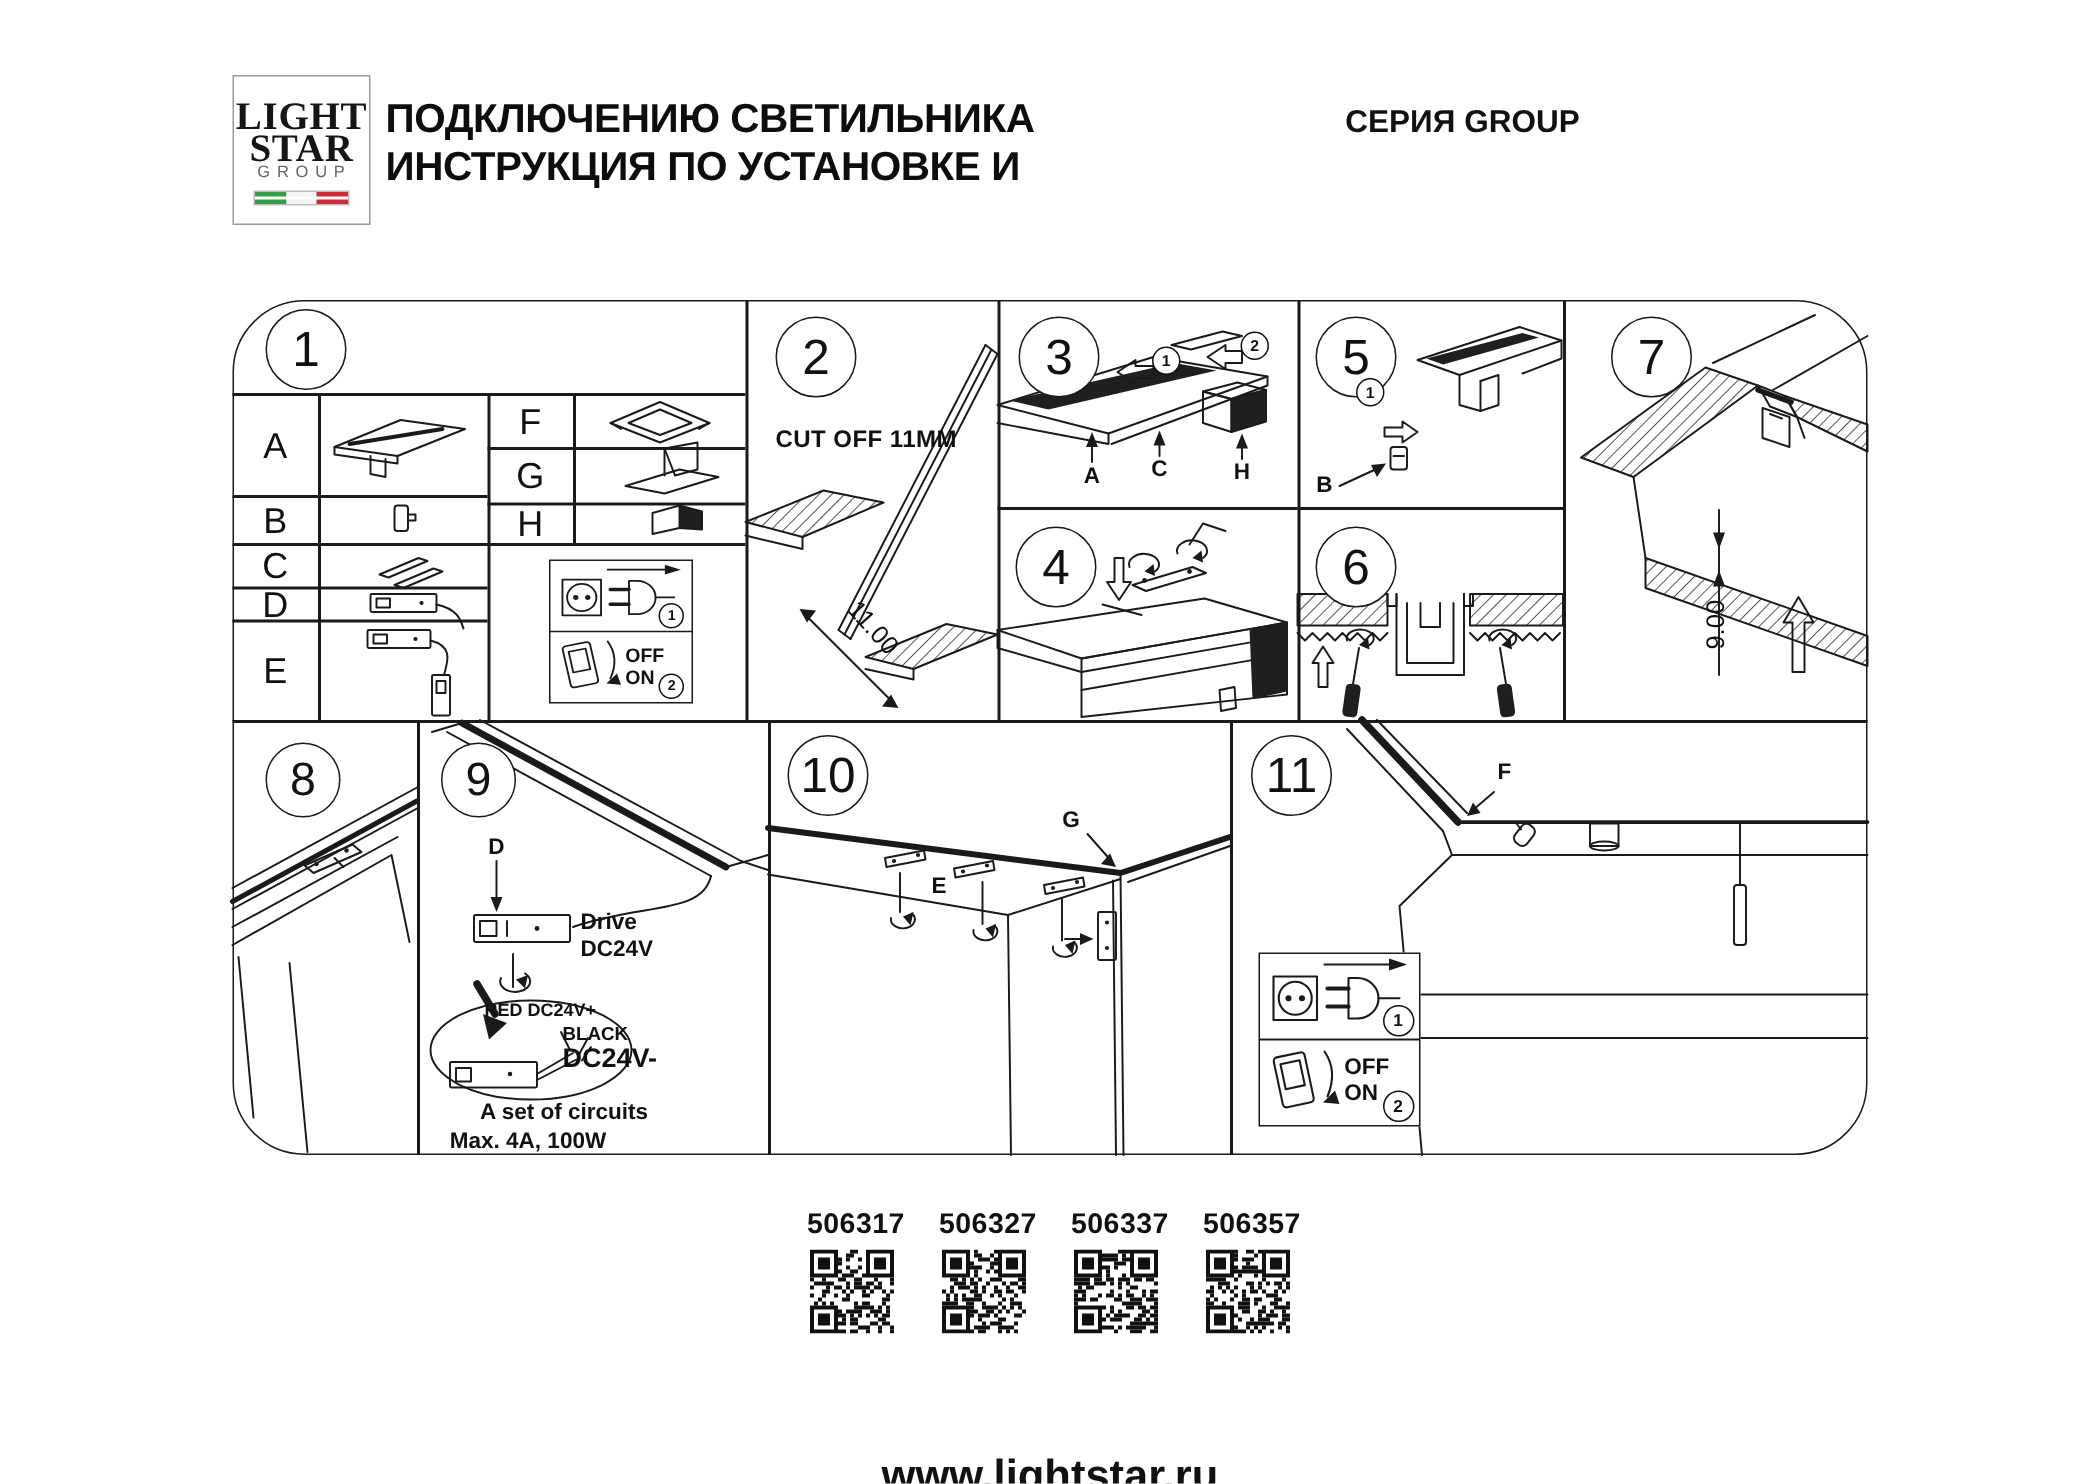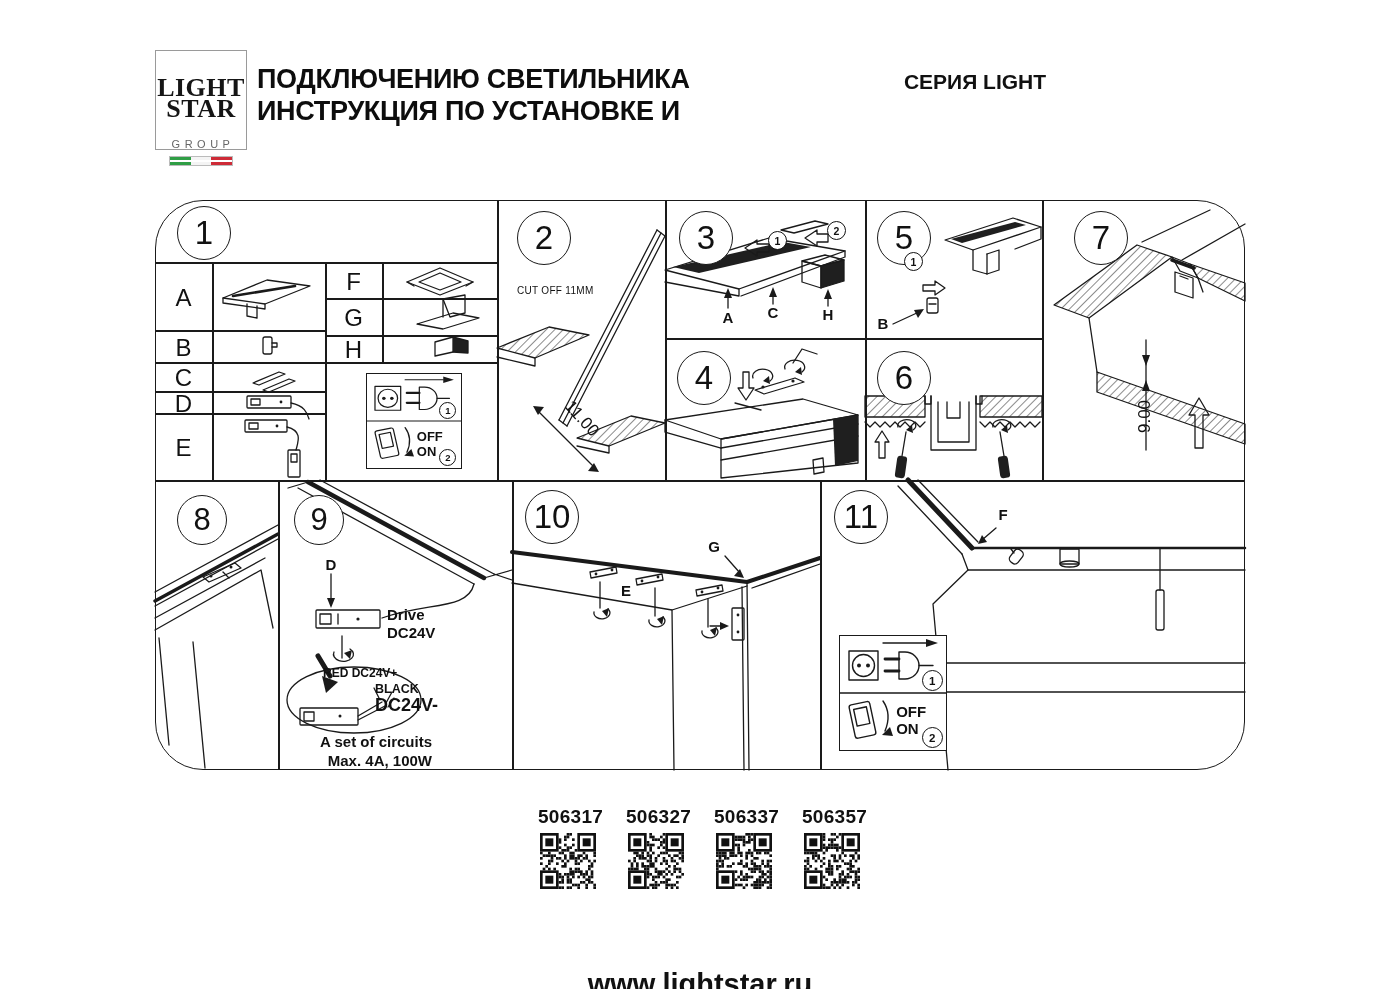--- a/index.html
+++ b/index.html
@@ -1,21 +1,21 @@
 <!DOCTYPE html>
 <html><head>
 <meta charset="utf-8">
 <style>
   html,body{margin:0;padding:0;background:#fff;}
   body{width:1400px;height:989px;position:relative;font-family:"Liberation Sans",sans-serif;color:#111;overflow:hidden;}
   
   .logo-box{position:absolute;left:155px;top:50px;width:90px;height:98px;border:1px solid #9a9a9a;background:#fff;text-align:center;}
   .logo-word{font-family:"Liberation Serif",serif;font-weight:700;font-size:26px;line-height:21px;letter-spacing:.5px;color:#151515;}
-  .logo-word.first{margin-top:26px;}
-  .logo-group{font-size:11px;letter-spacing:4.5px;color:#666;margin-top:19px;padding-left:4px;}
+  .logo-word.first{margin-top:16px;}
+  .logo-group{font-size:11px;letter-spacing:4.5px;color:#666;margin-top:0;padding-left:4px;}
   .logo-flag{width:62px;height:8px;margin:6px auto 0;display:flex;position:relative;border:.5px solid #bbb;}
   .logo-flag span{flex:1;height:100%;}
   .logo-flag .mid{position:absolute;left:0;right:0;top:3px;height:1.5px;background:#fff;}
   .doc-title{position:absolute;left:257px;top:63px;font-size:27px;line-height:32px;font-weight:700;letter-spacing:-.3px;color:#0d0d0d;}
   .series-blk{position:absolute;left:850px;top:70px;width:250px;text-align:center;}
   .series-name{font-size:21px;font-weight:700;}
   .series-art{font-size:26px;font-weight:700;margin-top:9px;}
   
   .board{position:absolute;left:155px;top:200px;width:1090px;height:570px;}
   .board-border{position:absolute;left:0;top:0;width:100%;height:100%;border:1.6px solid #1a1a1a;border-radius:48px;box-sizing:border-box;}
@@ -38,42 +38,42 @@
   .power-box.small{font-size:13px;}
   .power-box.small .pb-step{width:15px;height:15px;font-size:9.5px;}
   
   .qr-row{position:absolute;left:0;right:0;top:806px;display:flex;justify-content:center;gap:28px;}
   .qr-item{width:60px;text-align:center;}
   .qr-label{font-size:19px;font-weight:700;letter-spacing:.3px;margin-bottom:5px;white-space:nowrap;}
   .qr-item svg{width:56px;height:56px;display:block;margin:0 auto;}
   .footer-url{position:absolute;left:0;right:0;top:968px;text-align:center;font-size:29px;font-weight:700;}
   .rot48{transform:rotate(48deg);font-size:17px;font-weight:400;}
   .rotm90{transform:rotate(-90deg);font-size:17px;font-weight:400;}
-  .cutoff{font-size:10px;font-weight:400;letter-spacing:.3px;}
+  .cutoff{font-size:16px;font-weight:700;letter-spacing:.3px;}
 </style>
 </head>
 <body>
 
 <div class="logo-box">
   <div class="logo-word first">LIGHT</div>
   <div class="logo-word">STAR</div>
   <div class="logo-group">GROUP</div>
   <div class="logo-flag">
     <span style="background:#2f9e45"></span>
       <span style="background:#f4f4f4"></span>
       <span style="background:#ce2b37"></span>
     <span class="mid"></span>
   </div>
 </div>
 <div class="doc-title">
   <div>ПОДКЛЮЧЕНИЮ СВЕТИЛЬНИКА</div>
   <div>ИНСТРУКЦИЯ ПО УСТАНОВКЕ И</div>
 </div>
 <div class="series-blk">
-  <div class="series-name">СЕРИЯ LIGHT</div>
+  <div class="series-name">СЕРИЯ GROUP</div>
 </div>
 
 <div class="board">
   <svg width="0" height="0" style="position:absolute">
     <defs>
       <pattern id="hatch" width="6" height="6" patternUnits="userSpaceOnUse" patternTransform="rotate(45)">
         <line x1="0" y1="0" x2="0" y2="6" stroke="#1a1a1a" stroke-width="1"></line>
       </pattern>
     </defs>
   </svg>
@@ -416,21 +416,21 @@
   <div class="step-circle" style="left:672px;top:21px">2</div>
   <div class="step-circle" style="left:749px;top:52px">1</div>
   <div class="lbl w20" style="left:718px;top:116px">B</div>
   <div class="lbl w20" style="left:166px;top:357px">D</div>
   <div class="lbl" style="left:232px;top:407px">Drive</div>
   <div class="lbl" style="left:232px;top:425px">DC24V</div>
   <div class="lbl" style="left:168px;top:467px;font-size:12px">RED DC24V+</div>
   <div class="lbl" style="left:220px;top:483px;font-size:12.5px">BLACK</div>
   <div class="lbl" style="left:220px;top:496px;font-size:18px">DC24V-</div>
   <div class="lbl" style="left:117px;top:534px;width:160px;text-align:right">A set of circuits</div>
-  <div class="lbl" style="left:117px;top:553px;width:160px;text-align:right">Max. 4A, 100W</div>
+  <div class="lbl" style="left:117px;top:553px;width:160px;text-align:center">Max. 4A, 100W</div>
   <div class="lbl w20" style="left:461px;top:383px">E</div>
   <div class="lbl w20" style="left:549px;top:339px">G</div>
   <div class="lbl w20" style="left:838px;top:307px">F</div>
 
   <div class="power-box small" style="left:211px;top:173px;width:94px;height:94px">
     <svg viewBox="0 0 106 114" preserveAspectRatio="none" fill="none" stroke="#1a1a1a" stroke-width="1.4" stroke-linejoin="round" stroke-linecap="round">
       <path d="M0,57 L106,57"></path>
       <g>
         <rect x="9" y="15" width="29" height="29"></rect>
         <circle cx="23.5" cy="29.5" r="11"></circle>

